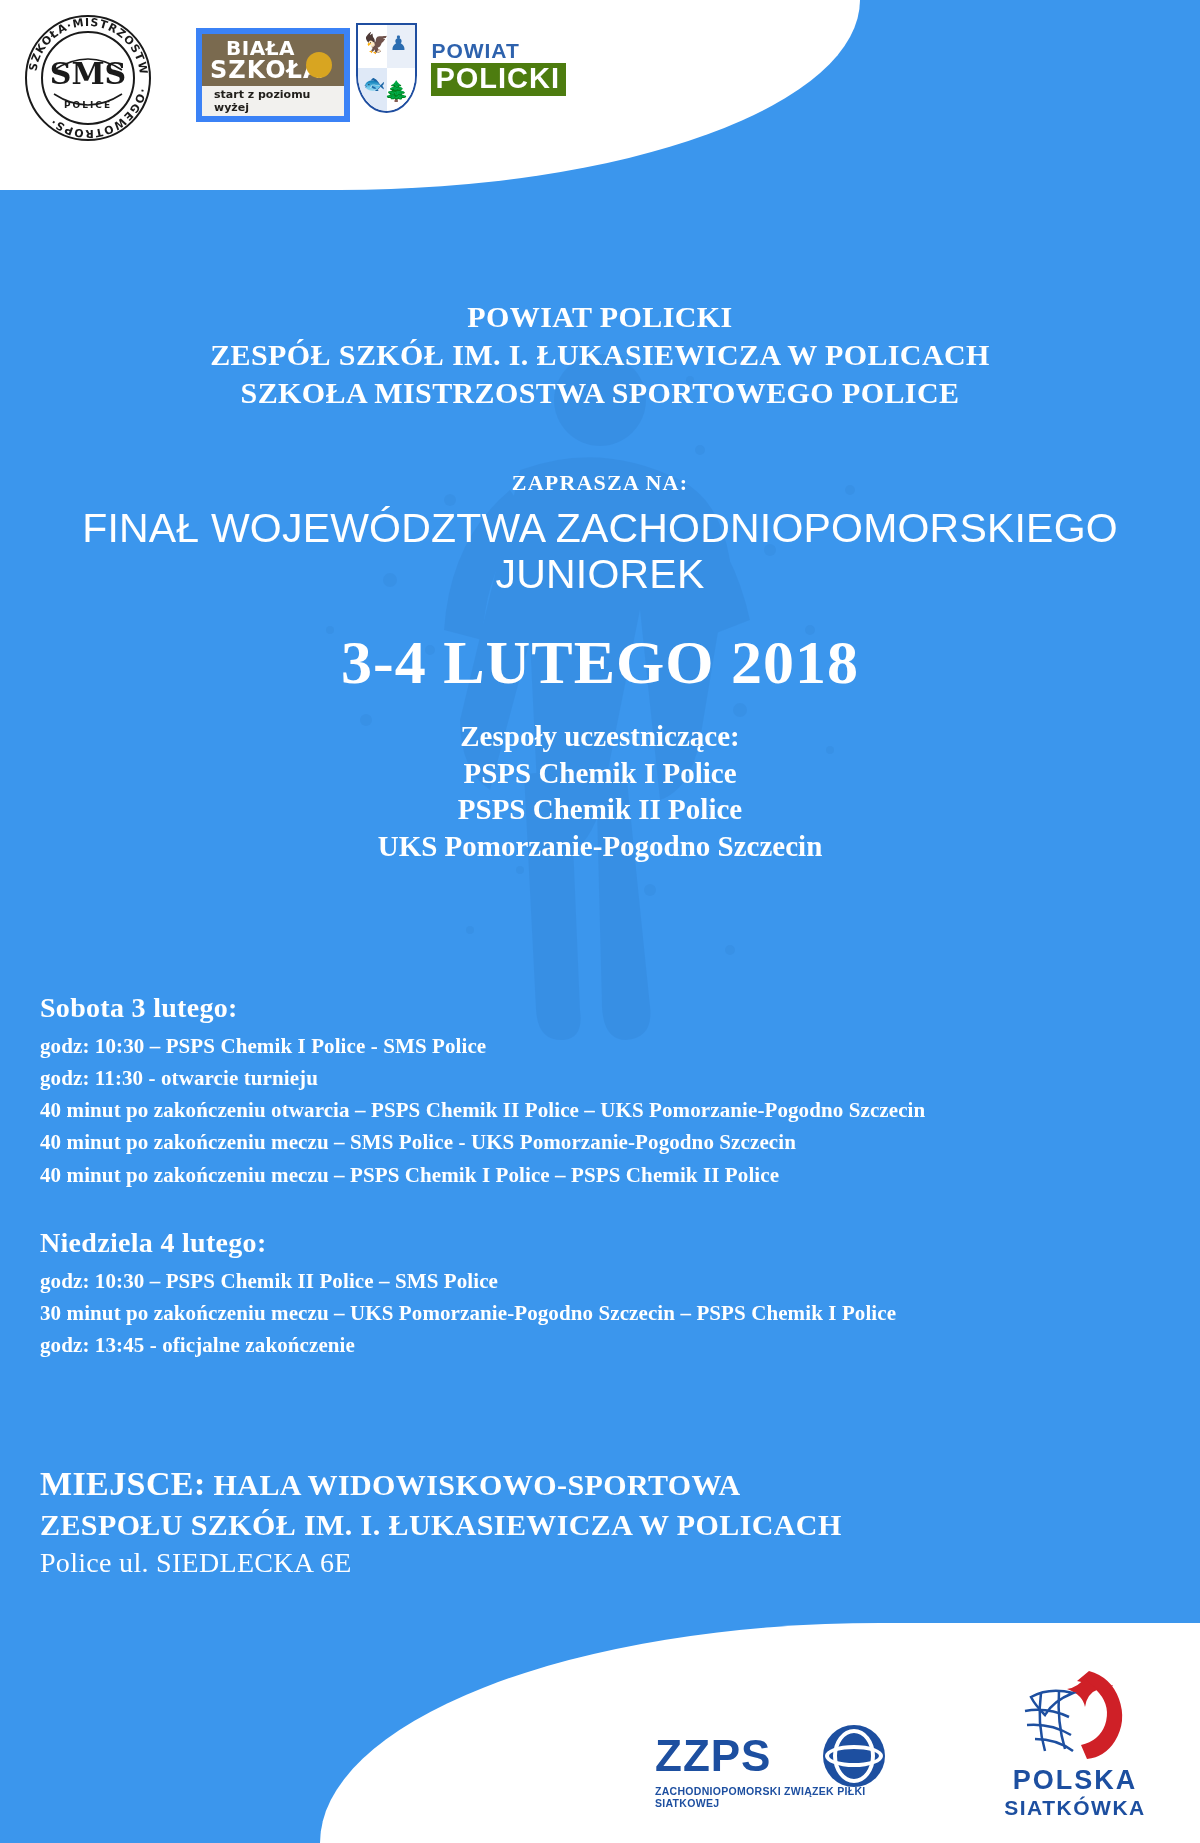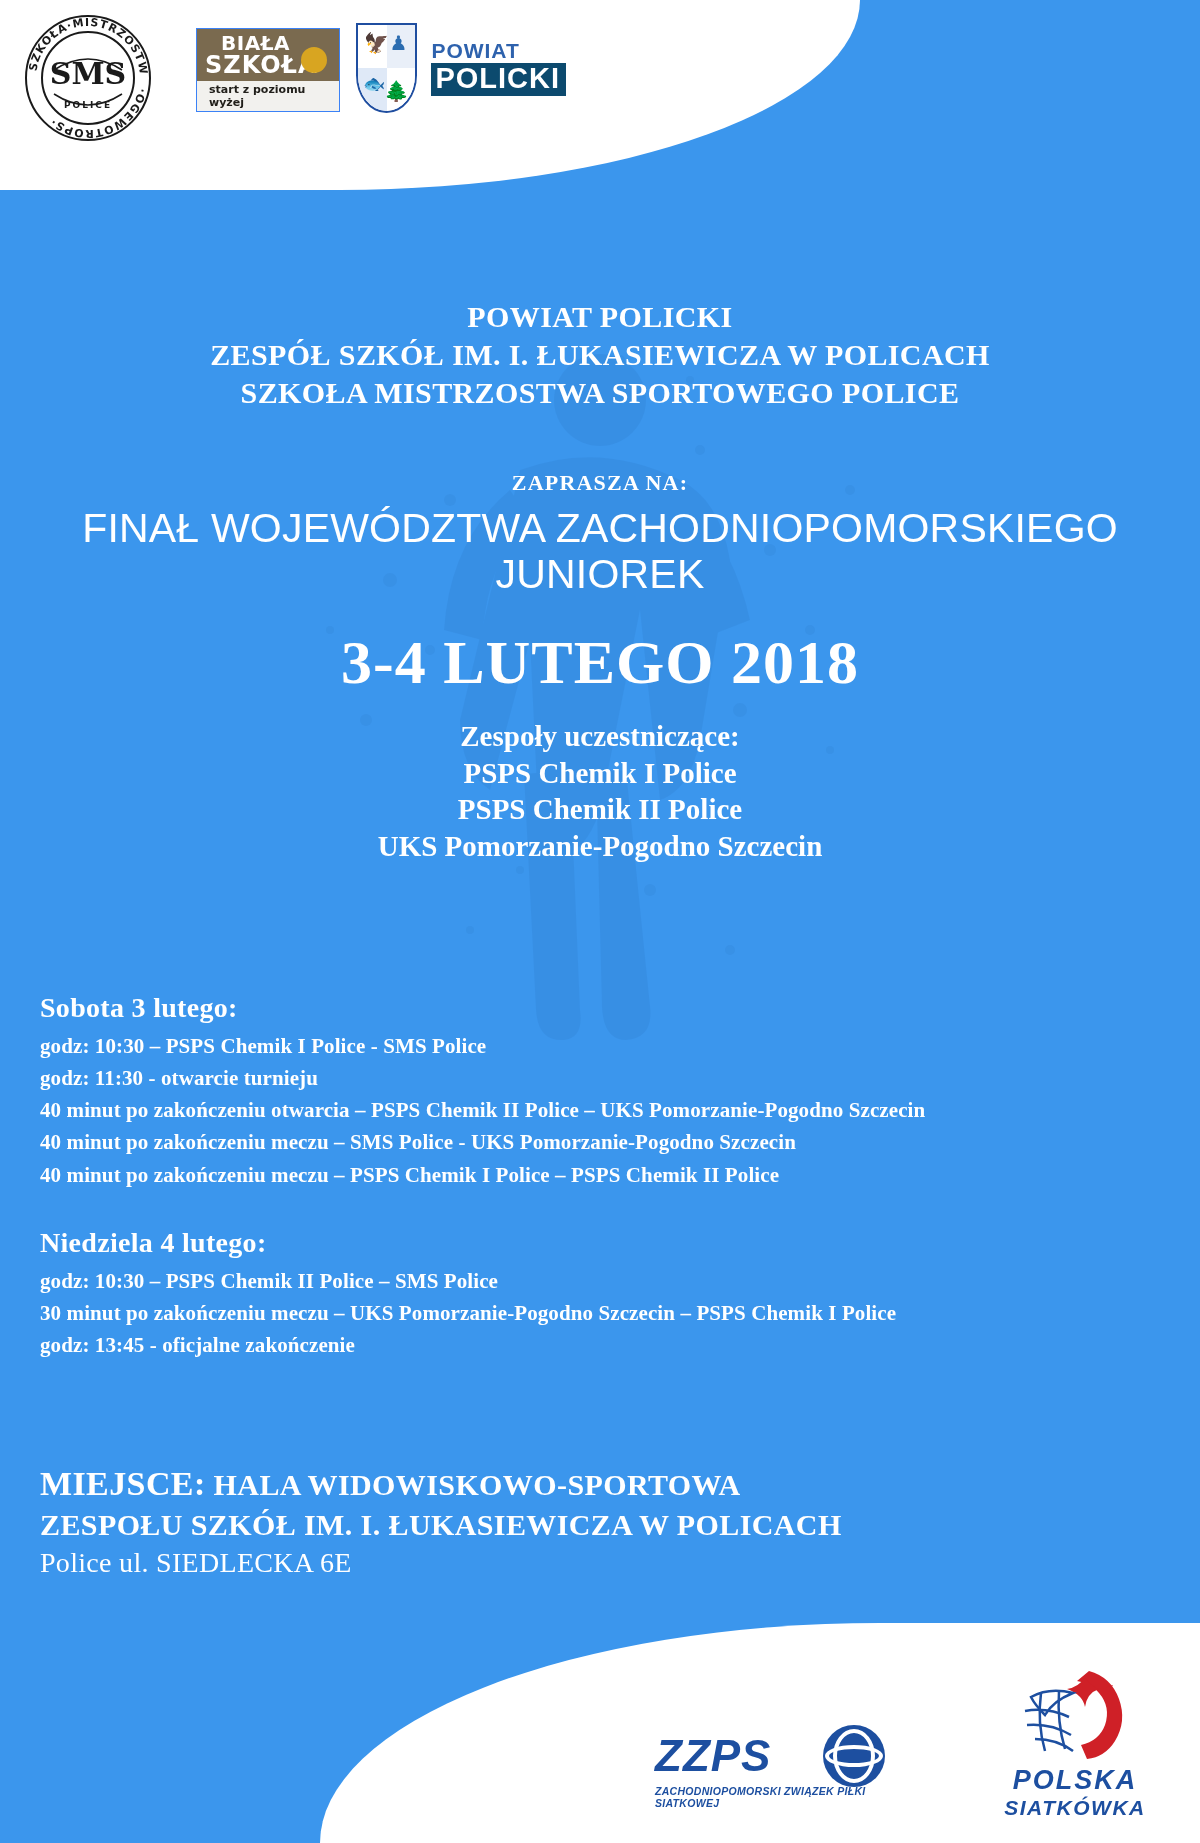--- a/index.html
+++ b/index.html
@@ -75,21 +75,21 @@
     width: 140px;
     height: 140px;
   }
   .logo-biala {
     position: absolute;
     left: 196px;
     top: 28px;
     width: 142px;
     height: 82px;
     background: #f2f1ee;
-    border: 1px solid #3b82f6;
+    border: 6px solid #3b82f6;
   }
   .biala-top {
     position: relative;
     height: 52px;
     background: #7a6a4f;
     display: flex;
     align-items: center;
     justify-content: center;
   }
   .biala-word1 {
@@ -192,21 +192,21 @@
   }
   .powiat-line1 {
     color: #2e62ad;
     font-family: "Liberation Sans", sans-serif;
     font-size: 21px;
     font-weight: bold;
     letter-spacing: 1px;
   }
   .powiat-line2 {
     color: #ffffff;
-    background: #0c4a6e;
+    background: #4d7c0f;
     font-family: "Liberation Sans", sans-serif;
     font-size: 29px;
     font-weight: bold;
     letter-spacing: 1px;
     padding: 1px 6px 3px 4px;
     display: inline-block;
     margin-top: 2px;
   }
 
   
@@ -330,21 +330,20 @@
     letter-spacing: 0.3px;
   }
 
   
   .footer {
     position: absolute;
     left: 0;
     bottom: 0;
     width: 989px;
     height: 220px;
-    font-style: italic;
   }
   .logo-zzps {
     position: absolute;
     left: 655px;
     bottom: 28px;
     width: 250px;
     height: 92px;
   }
   .zzps-text {
     position: absolute;

